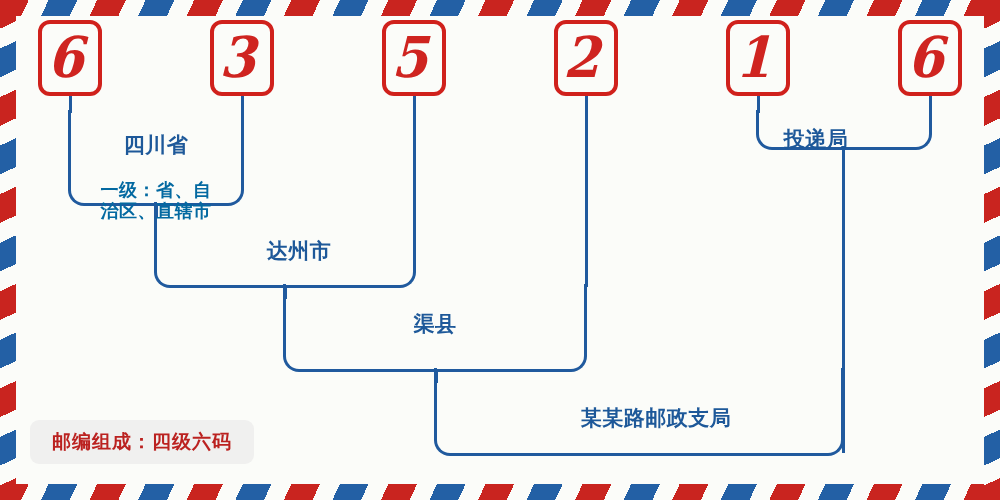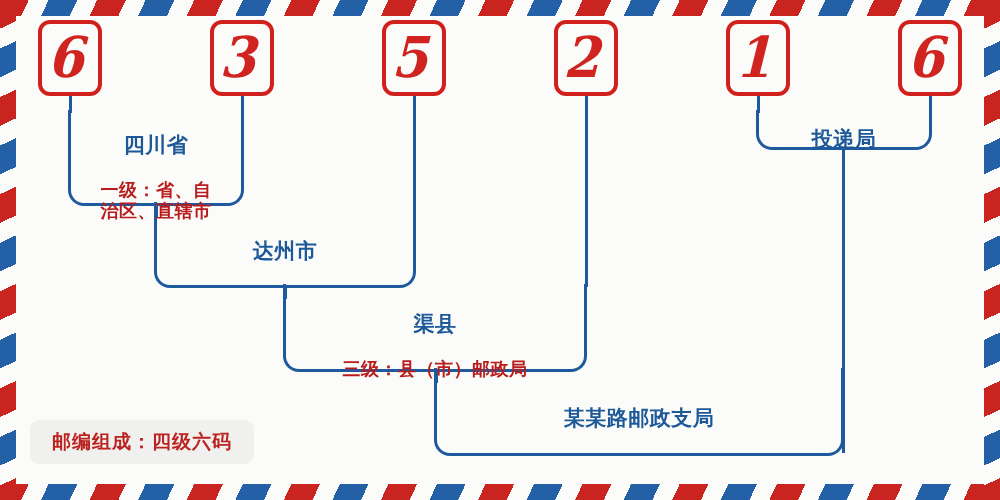--- a/index.html
+++ b/index.html
@@ -107,21 +107,21 @@
     font-family: Liberation Sans, sans-serif;
     font-weight: 700;
     font-size: 21px;
     color: #1d5899;
     letter-spacing: 0.5px;
   }
   .label-sub {
     font-family: "DejaVu Sans", sans-serif;
     font-weight: 700;
     font-size: 18px;
-    color: #b91c1c;
+    color: #0369a1;
     letter-spacing: 0.5px;
     margin-top: 2px;
   }
 
   
   .footer-badge {
     position: absolute;
     left: 30px;
     top: 420px;
     padding: 9px 22px;
@@ -188,37 +188,36 @@
   </div>
 
   <div class="bracket" style="left:68px; top:110px; width:176px; height:96px;"></div>
   <div class="label-group" style="left:68px; top:114px; width:176px;">
     <div class="label-title">四川省</div>
     <div class="label-sub">一级：省、自
 治区、直辖市</div>
   </div>
 
   <div class="bracket" style="left:154px; top:202px; width:262px; height:86px;"></div>
-  <div class="label-group" style="left:154px; top:220px; width:262px;">
+  <div class="label-group" style="left:168px; top:220px; width:262px;">
     <div class="label-title">达州市</div>
   </div>
 
   <div class="bracket" style="left:283px; top:284px; width:304px; height:88px;"></div>
   <div class="label-group" style="left:283px; top:293px; width:304px;">
     <div class="label-title">渠县</div>
-    <div class="label-sub">三级：县（市）邮政局</div>
   </div>
 
   <div class="bracket" style="left:434px; top:368px; width:410px; height:88px;"></div>
-  <div class="label-group" style="left:434px; top:387px; width:410px;">
+  <div class="label-group" style="left:451px; top:387px; width:410px;">
     <div class="label-title">某某路邮政支局</div>
   </div>
 
   <div class="bracket" style="left:756px; top:110px; width:176px; height:40px;"></div>
-  <div class="label-group" style="left:756px; top:108px; width:176px;">
+  <div class="label-group" style="left:728px; top:108px; width:176px;">
     <div class="label-title">投递局</div>
   </div>
 
   <div class="footer-badge">
     <span class="footer-badge-text">邮编组成：四级六码</span>
   </div>
 
 </div>
 
 </body></html>

